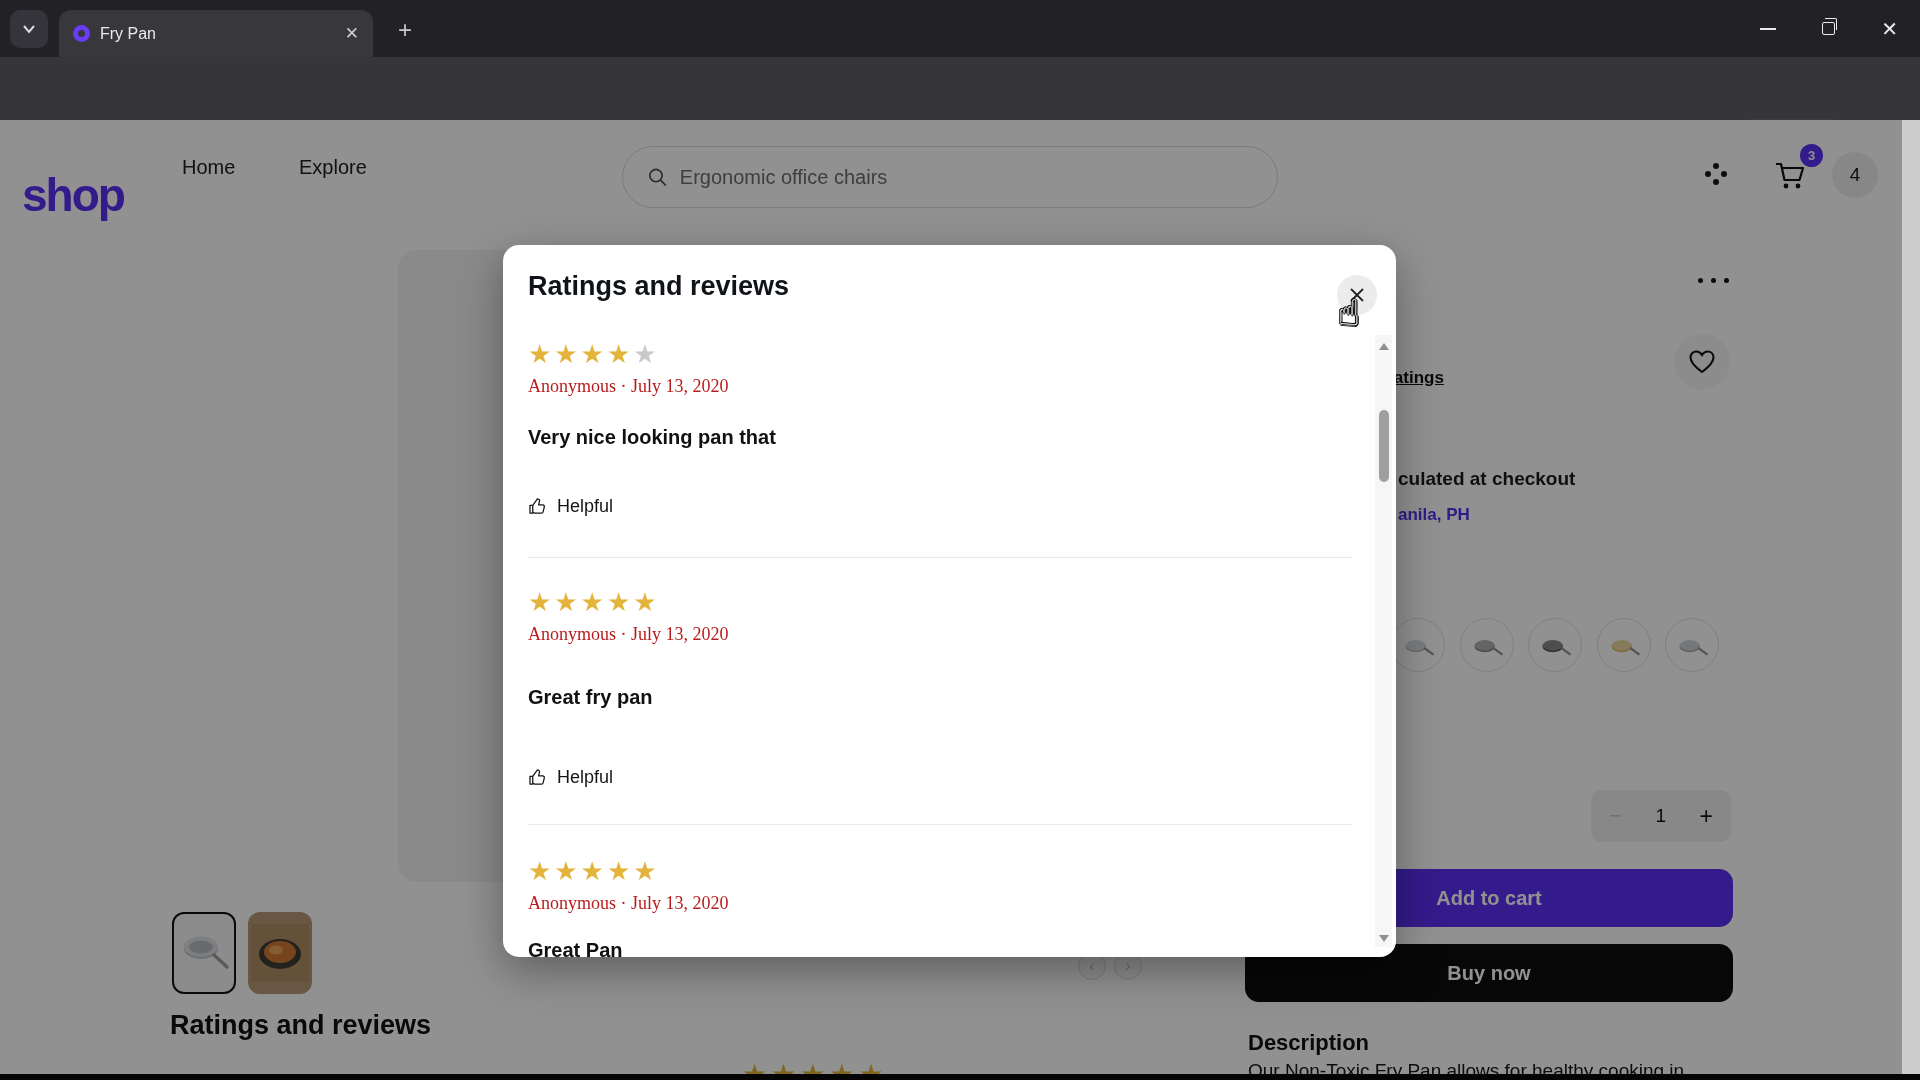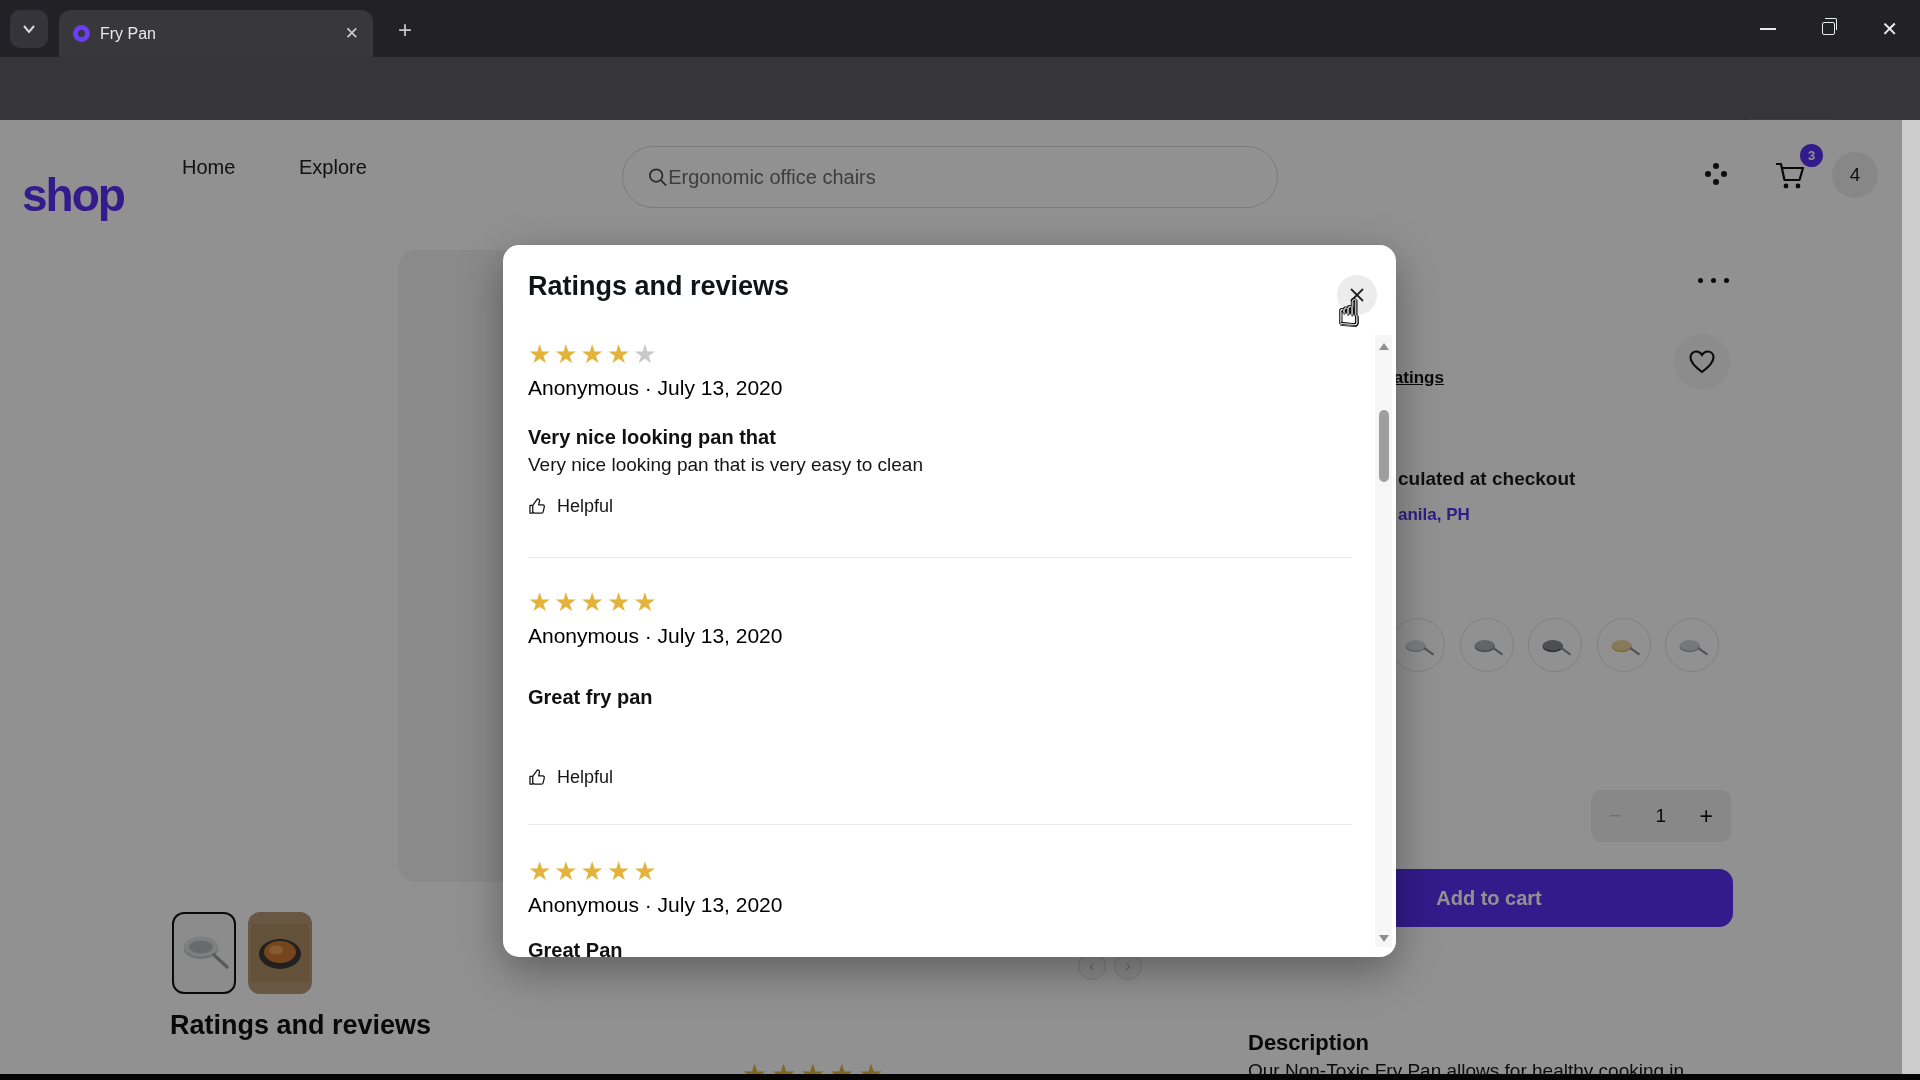--- a/index.html
+++ b/index.html
@@ -31,21 +31,21 @@
   #url-text { color:#e8eaed; font-size:17px; letter-spacing:.2px; flex:1; }
   .urlbar-icon { color:#cfd2d6; font-size:20px; }
   #incognito-badge { position:absolute; left:1726px; top:62px; height:52px; border-radius:26px; background:#3c3c42; display:flex; align-items:center; gap:9px; padding:0 16px; }
   #incognito-badge span { color:#e8eaed; font-size:16px; }
 
   
   #page { position:absolute; left:0; top:120px; width:1920px; height:960px; background:#fff; }
   #site-header { position:absolute; left:0; top:0; width:1920px; height:106px; background:#fff; }
   #logo { position:absolute; left:22px; top:4px; font-size:46px; font-weight:800; letter-spacing:-2px; color:#5a31f4;margin-top:44px; }
   .nav-link { position:absolute; top:36px; font-size:20px; color:#202020; }
-  #search-pill { position:absolute; left:622px; top:26px; width:656px; height:62px; border:1.5px solid #d8d8d8; border-radius:31px; background:#fff; display:flex; align-items:center; gap:0; padding:0 24px; }
+  #search-pill { position:absolute; left:622px; top:26px; width:656px; height:62px; border:1.5px solid #d8d8d8; border-radius:31px; background:#fff; display:flex; align-items:center; gap:12px; padding:0 24px; }
   #search-pill input { border:0; outline:0; background:transparent; font-size:20px; color:#202020; width:100%; font-family:"Liberation Sans",sans-serif; }
   #search-pill input::placeholder { color:#6d6d6d; opacity:1; }
   #cart-badge { position:absolute; left:1800px; top:24px; min-width:23px; height:23px; border-radius:12px; background:#5a31f4; color:#fff; font-size:13px; font-weight:700; display:flex; align-items:center; justify-content:center; }
   #avatar { position:absolute; left:1832px; top:32px; width:46px; height:46px; border-radius:50%; background:#ededed; display:flex; align-items:center; justify-content:center; font-size:19px; color:#1a1a1a; }
 
   #hero-image { position:absolute; left:398px; top:130px; width:704px; height:632px; background:#f3f3f3; border-radius:18px; }
   .carousel-dot { position:absolute; top:832px; width:28px; height:28px; border-radius:50%; border:1.5px solid #d9d9d9; color:#bcbcbc; font-size:16px; display:flex; align-items:center; justify-content:center; background:#fafafa; }
   .thumb { position:absolute; top:792px; width:64px; height:82px; border-radius:12px; background:#f7f7f7; display:flex; align-items:center; justify-content:center; overflow:hidden; }
   #thumb-1 { left:172px; border:2.5px solid #111; }
   #thumb-2 { left:248px; }
@@ -75,21 +75,21 @@
 
   #overlay { position:absolute; left:0; top:120px; width:1920px; height:954px; background:rgba(0,0,0,.43); z-index:50; }
 
   
   #modal { position:absolute; left:503px; top:245px; width:893px; height:712px; background:#fff; border-radius:16px; box-shadow:0 14px 44px rgba(0,0,0,.35); z-index:100; overflow:hidden; }
   #modal-title { position:absolute; left:25px; top:26px; font-size:27px; font-weight:700; color:#101418; }
   #modal-close { position:absolute; left:834px; top:30px; width:40px; height:40px; border-radius:50%; background:#ececec; display:flex; align-items:center; justify-content:center; font-size:20px; color:#222; }
   .stars { position:absolute; left:25px; font-family:"DejaVu Sans",sans-serif; font-size:26px; letter-spacing:3px; line-height:1; }
   .stars .full { color:#e3b33b; }
   .stars .empty { color:#c9c9c9; }
-  .review-meta { position:absolute; left:25px; font-size:21px; color:#000000; }
+  .review-meta { position:absolute; left:25px; font-size:18px; color:#b91c1c;font-family:Liberation Serif, serif; }
   .review-title { position:absolute; left:25px; font-size:20px; font-weight:700; color:#111; }
   .review-body { position:absolute; left:25px; width:815px; font-size:19px; line-height:26px; color:#151515; }
   .helpful { position:absolute; left:25px; display:flex; align-items:center; gap:10px; font-size:18px; color:#151515; }
   .divider { position:absolute; left:25px; width:824px; height:1px; background:#e9e9e9; }
   
   #m-scroll-track { position:absolute; left:872px; top:90px; width:17px; height:612px; background:#f6f6f6; }
   .m-arrow { position:absolute; left:876px; width:0; height:0; border-left:5px solid transparent; border-right:5px solid transparent; }
   #m-arrow-up { top:98px; border-bottom:7px solid #8f8f8f; }
   #m-arrow-down { top:690px; border-top:7px solid #8f8f8f; }
   #m-thumb { position:absolute; left:876px; top:165px; width:10px; height:72px; border-radius:5px; background:#9f9f9f; }
@@ -258,20 +258,21 @@
           <line x1="21" y1="15" x2="28" y2="20" stroke="#8d9196" stroke-width="2" stroke-linecap="round"></line>
         </svg>
     </div>
 
     <div id="qty-stepper">
       <span id="qty-minus">−</span>
       <span id="qty-value">1</span>
       <span id="qty-plus">+</span>
     </div>
     <button class="cta" id="add-to-cart">Add to cart</button>
+    <button class="cta" id="buy-now">Buy now</button>
     <div id="desc-title">Description</div>
     <div id="desc-text">Our Non-Toxic Fry Pan allows for healthy cooking in</div>
   </div>
 
   <div id="overlay"></div>
   <div id="page-scrollbar"></div>
 
   <div id="modal">
     <div id="modal-title">Ratings and reviews</div>
     <div id="modal-close">
@@ -279,21 +280,20 @@
         <line x1="2" y1="2" x2="14" y2="14" stroke="#222" stroke-width="1.8"></line>
           <line x1="14" y1="2" x2="2" y2="14" stroke="#222" stroke-width="1.8"></line>
       </svg>
     </div>
 
     <div class="stars" style="top:96px;">
       <span class="full">★★★★</span><span class="empty">★</span>
     </div>
     <div class="review-meta" style="top:131px;">Anonymous · July 13, 2020</div>
     <div class="review-title" style="top:181px;">Very nice looking pan that</div>
-    <div class="review-body" style="top:207px;">Very nice looking pan that is very easy to clean</div>
     <div class="helpful" style="top:251px;">
       <svg width="19" height="19" viewBox="0 0 24 24">
         <path d="M2.5 10.5 h3.5 v10 H2.5 z M6 19 l1.5 1 q.6.5 1.4.5 h8.1 a2.2 2.2 0 0 0 2.1-1.7 l1.5-6.3 a2 2 0 0 0-2-2.5 h-5.1 l.9-4.6 A1.9 1.9 0 0 0 11 3.6 L6 10.5" fill="none" stroke="#151515" stroke-width="1.6" stroke-linejoin="round"></path>
       </svg>
       <span>Helpful</span>
     </div>
     <div class="divider" style="top:312px;"></div>
 
     <div class="stars" style="top:344px;">
       <span class="full">★★★★★</span><span class="empty"></span>

